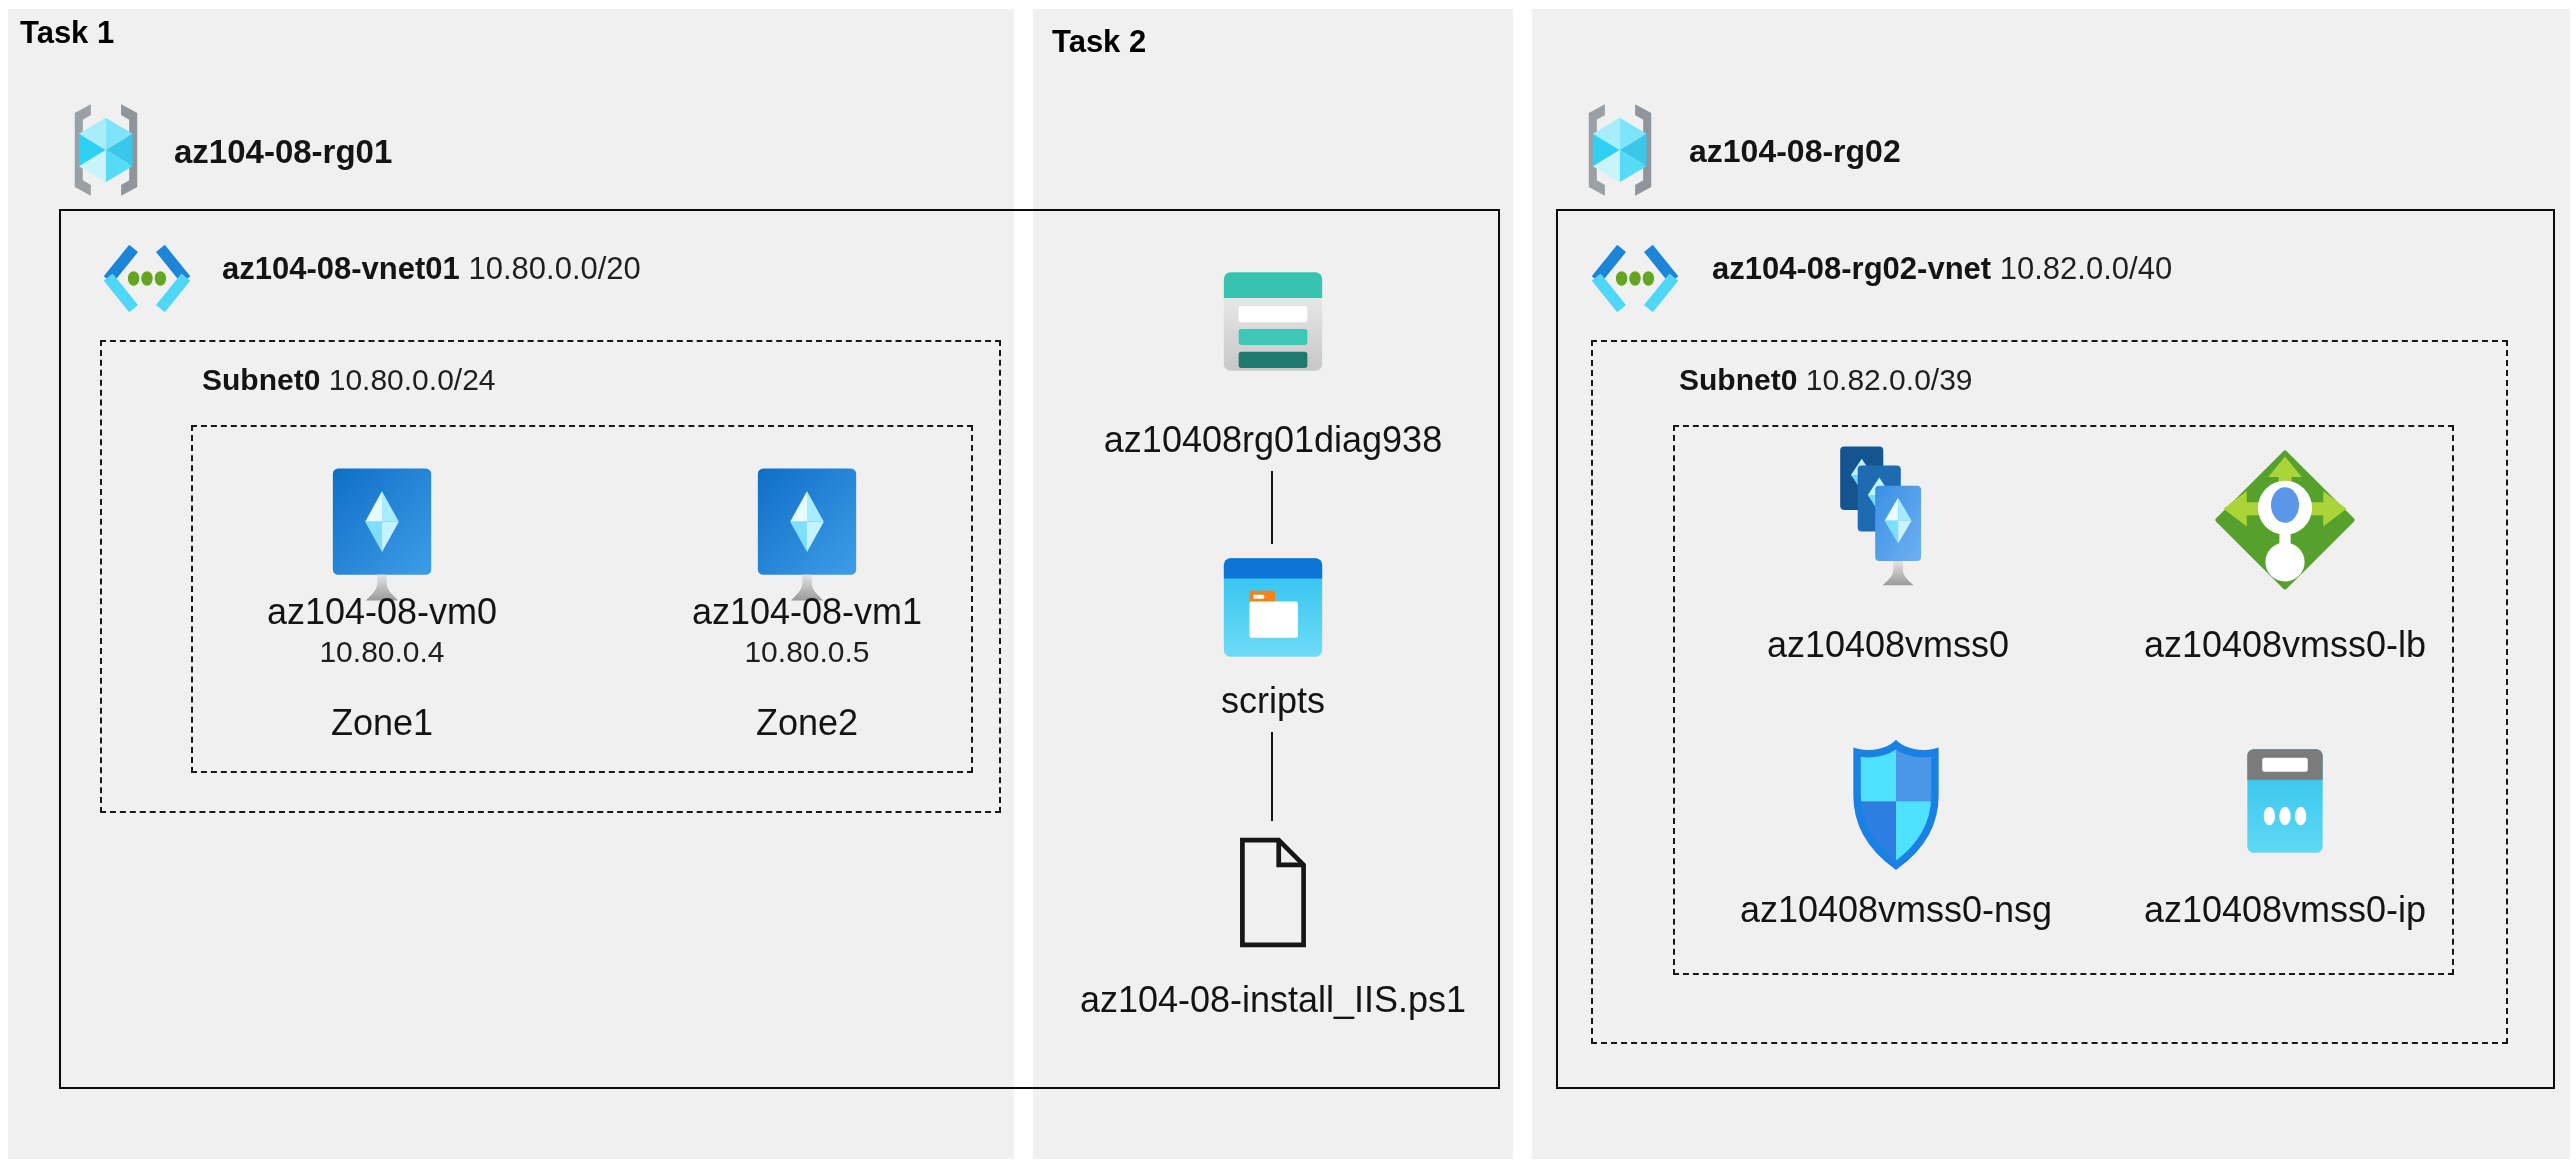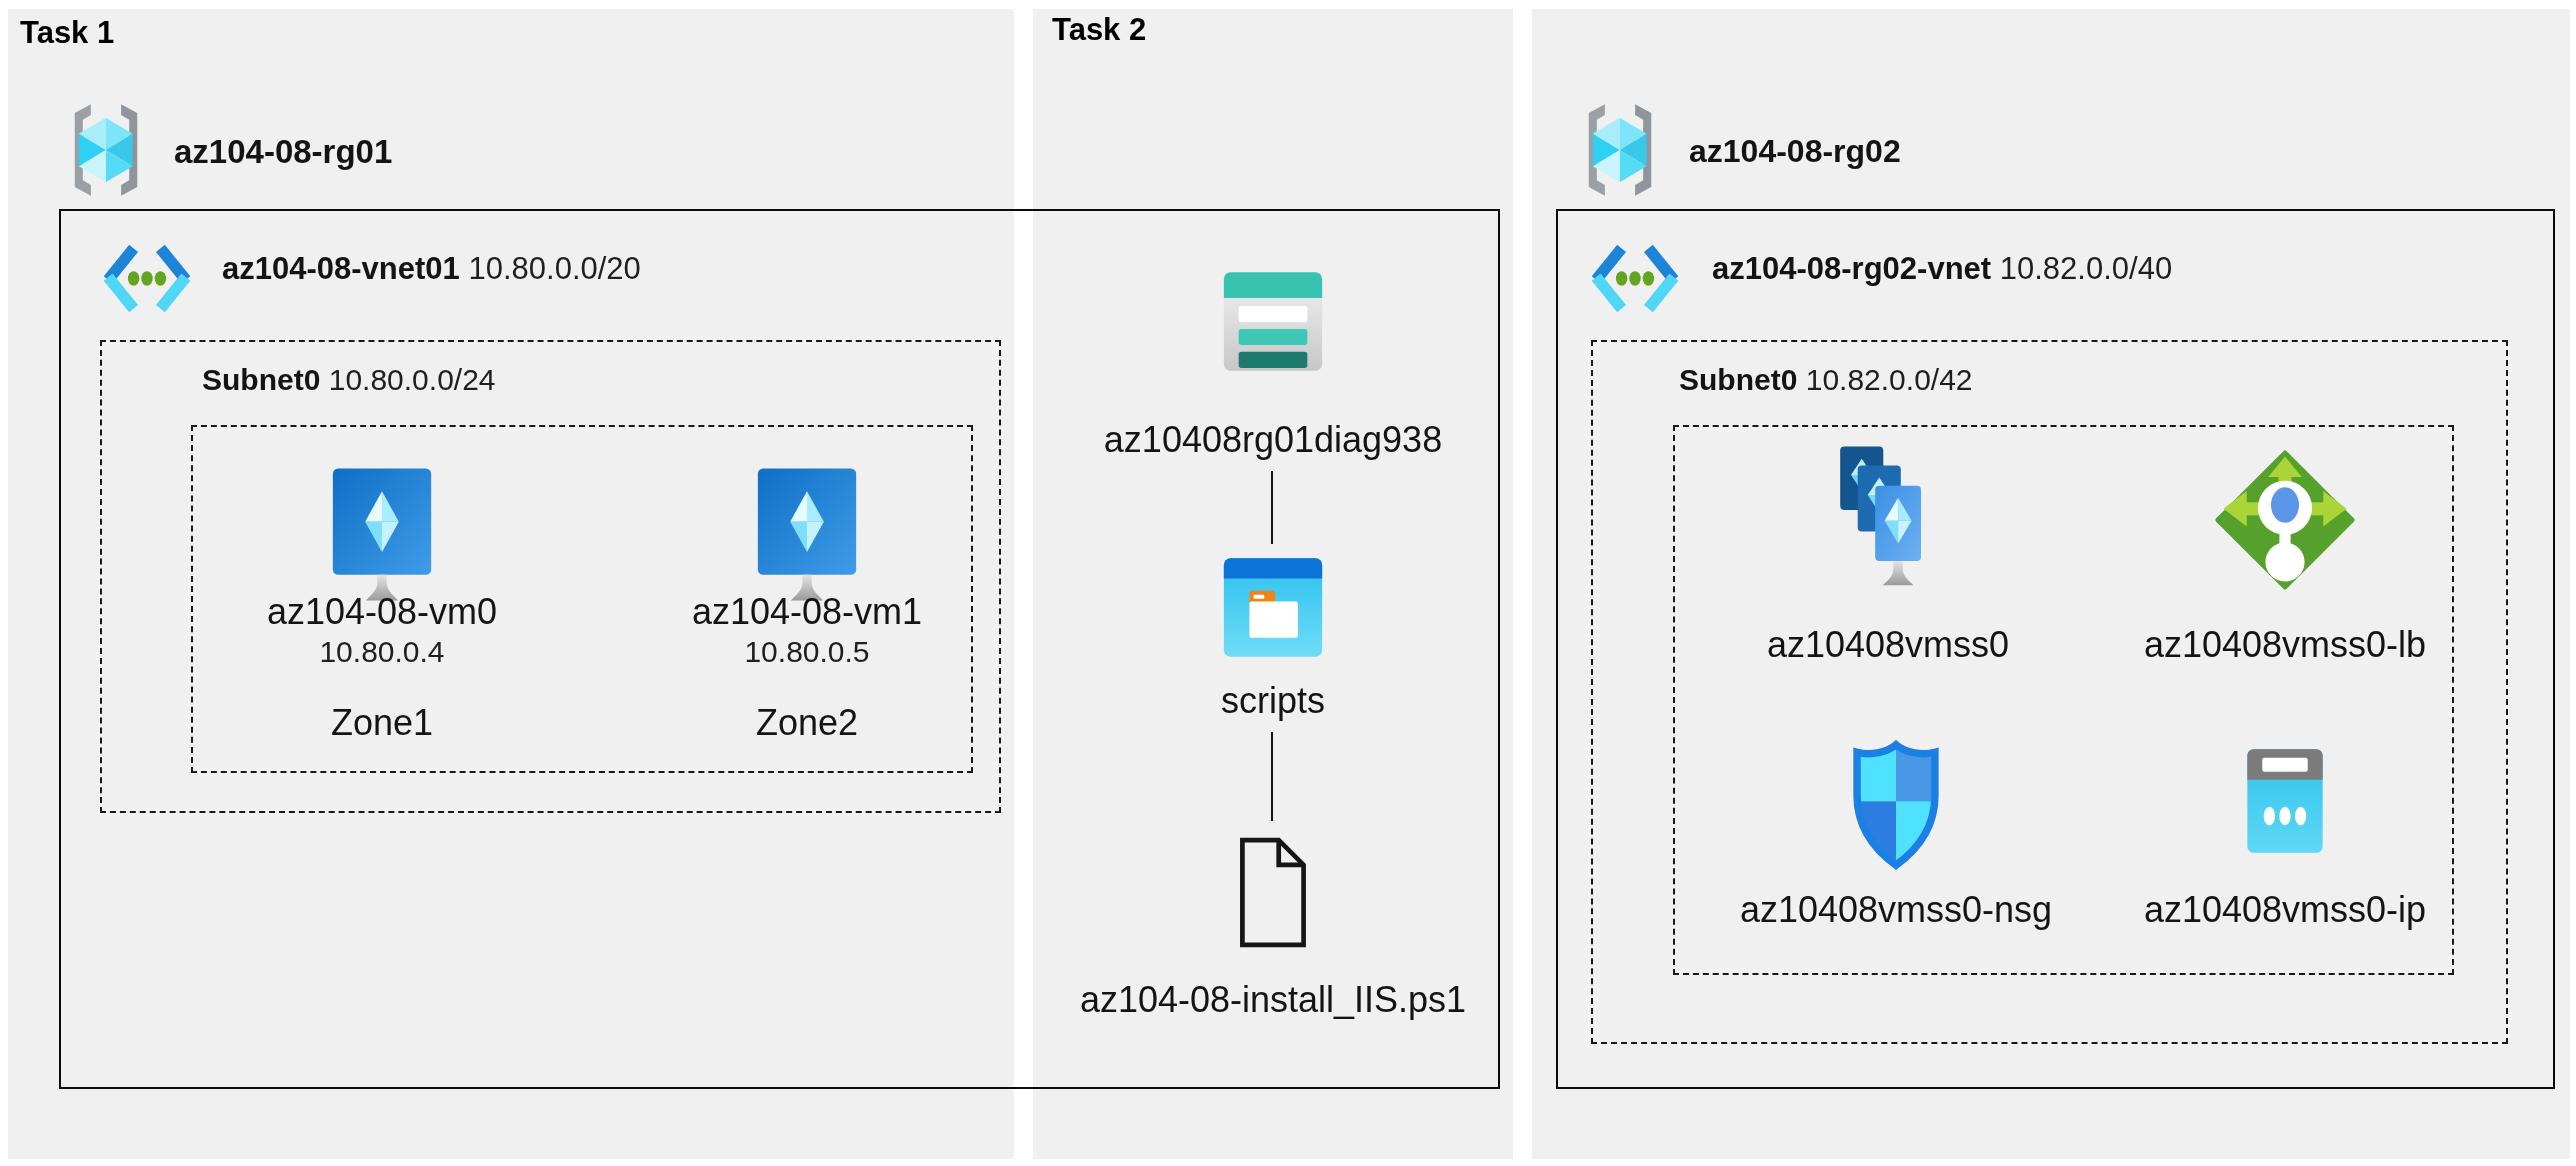--- a/index.html
+++ b/index.html
@@ -27,21 +27,21 @@
 </head>
 <body>
 
 <div class="canvas">
 
   <div class="panel p1"></div>
   <div class="panel p2"></div>
   <div class="panel p3"></div>
 
   <div class="task-title" style="left:20px;top:15px">Task 1</div>
-  <div class="task-title" style="left:1052px;top:12px">Task 2</div>
+  <div class="task-title" style="left:1052px;top:24px">Task 2</div>
 
   <div class="iconl" style="left:64px;top:100px">
     <svg width="84" height="100" viewBox="0 0 125 148">
       <path d="M40,6 L16,19 L16,129 L40,142 L40,126 L28,119 L28,29 L40,22 Z" fill="#9aa0a4"></path>
       <path d="M85,6 L109,19 L109,129 L85,142 L85,126 L97,119 L97,29 L85,22 Z" fill="#8f959a"></path>
       <polygon points="62,26 22,50 62,74" fill="#a9edfb"></polygon>
       <polygon points="62,26 102,50 62,74" fill="#7de4fa"></polygon>
       <polygon points="102,50 102,98 62,74" fill="#39c8ea"></polygon>
       <polygon points="62,122 102,98 62,74" fill="#55dbf6"></polygon>
       <polygon points="62,122 22,98 62,74" fill="#c9f4fc"></polygon>
@@ -188,21 +188,21 @@
     </svg>
   </div>
   <div class="lbll" style="left:1712px;top:251px">
     <span>az104-08-rg02-vnet</span>
     <span class="val">10.82.0.0/40</span>
   </div>
 
   <div class="box dashed" style="left:1591px;top:340px;width:917px;height:704px"></div>
   <div class="lbll" style="left:1679px;top:363px;font-size:30px">
     <span>Subnet0</span>
-    <span class="val">10.82.0.0/42</span>
+    <span class="val">10.82.0.0/39</span>
   </div>
 
   <div class="box dashed" style="left:1673px;top:425px;width:781px;height:550px"></div>
 
   <div class="iconc" style="left:1888px;top:445px">
     <svg width="101" height="152" viewBox="0 0 150 225">
       <defs>
         <linearGradient id="fg" x1="0" y1="0" x2="1" y2="1">
           <stop offset="0" stop-color="#3a90e4"></stop>
             <stop offset="1" stop-color="#6fb0f2"></stop>

